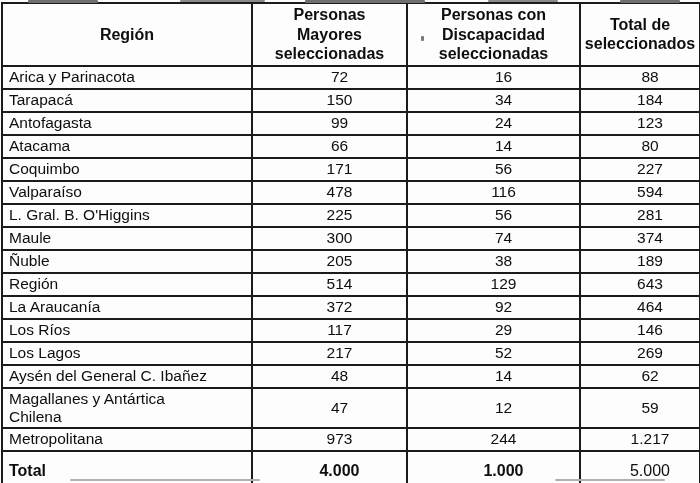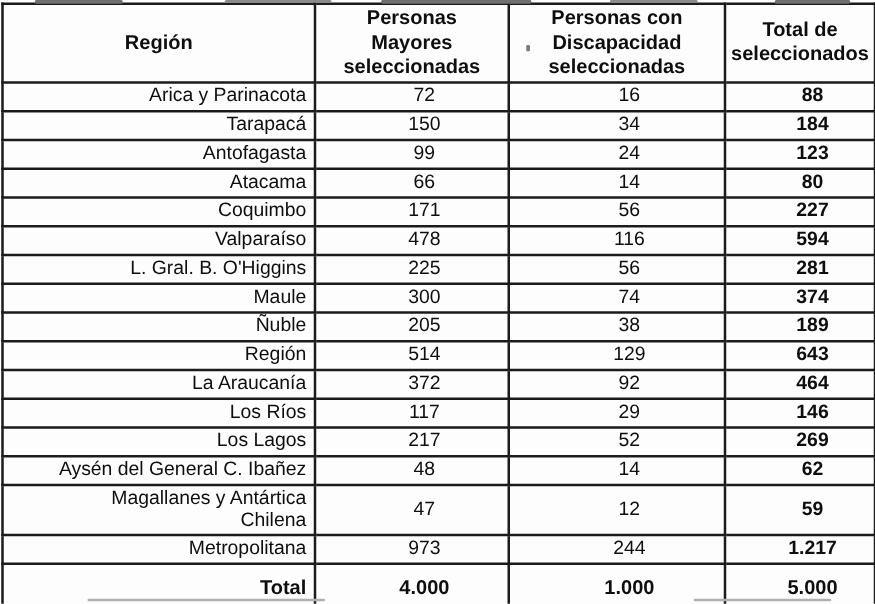--- a/index.html
+++ b/index.html
@@ -29,23 +29,23 @@
     height: 56px;
     padding: 1px 2px;
   }
   tbody td, tfoot td {
     font-size: 15.5px;
     line-height: 1.18;
     padding: 1px 6px;
     vertical-align: middle;
   }
   tbody tr { height: 23px; }
-  .cell-region { text-align: right; white-space: pre-line; }
+  .cell-region { text-align: left; white-space: pre-line; }
   .cell-num { text-align: center; padding-left: 26px; }
-  .cell-total { font-weight: bold; border-radius: 10px; }
+  .cell-total { font-weight: normal; border-radius: 10px; }
   tfoot tr { height: 41px; }
   tfoot td { font-weight: bold; font-size: 16px; }
   .artifact { position: absolute; border-radius: 1px; }
   .a1 { left: 28px;  top: 0; width: 70px;  height: 3px; background: #6f6f6f; }
   .a2 { left: 180px; top: 0; width: 85px;  height: 2px; background: #8a8a8a; }
   .a3 { left: 305px; top: 0; width: 120px; height: 3px; background: #6f6f6f; }
   .a4 { left: 488px; top: 0; width: 70px;  height: 2px; background: #8a8a8a; }
   .a5 { left: 620px; top: 0; width: 60px;  height: 3px; background: #6f6f6f; }
   .a6 { left: 421px; top: 36px; width: 3px; height: 5px; background: #7a7a7a; }
   .a7 { left: 70px;  top: 479px; width: 190px; height: 2px; background: #b0b0b0; }

